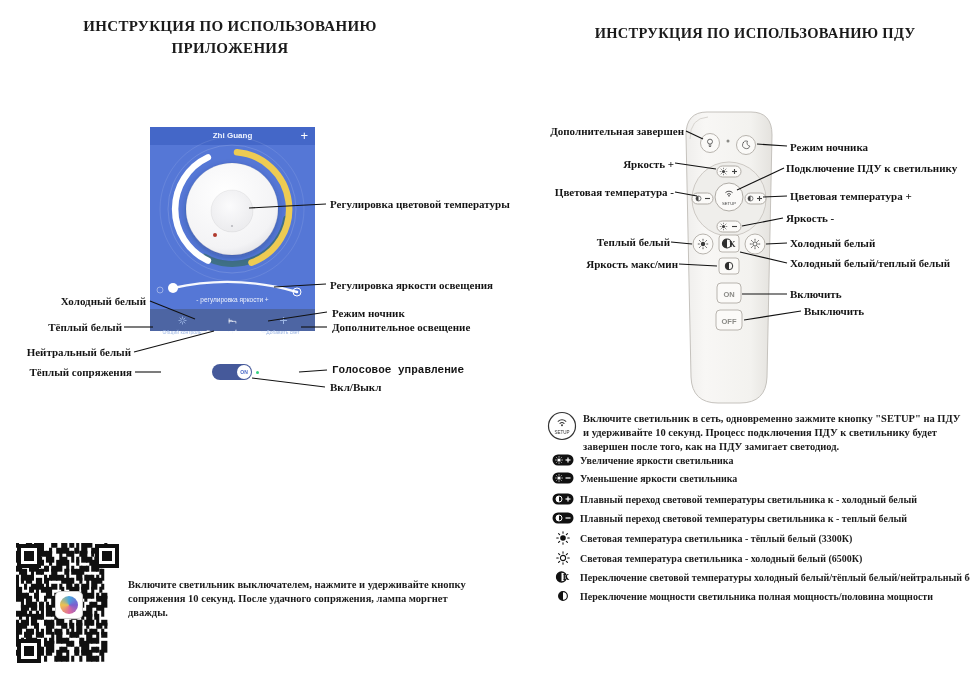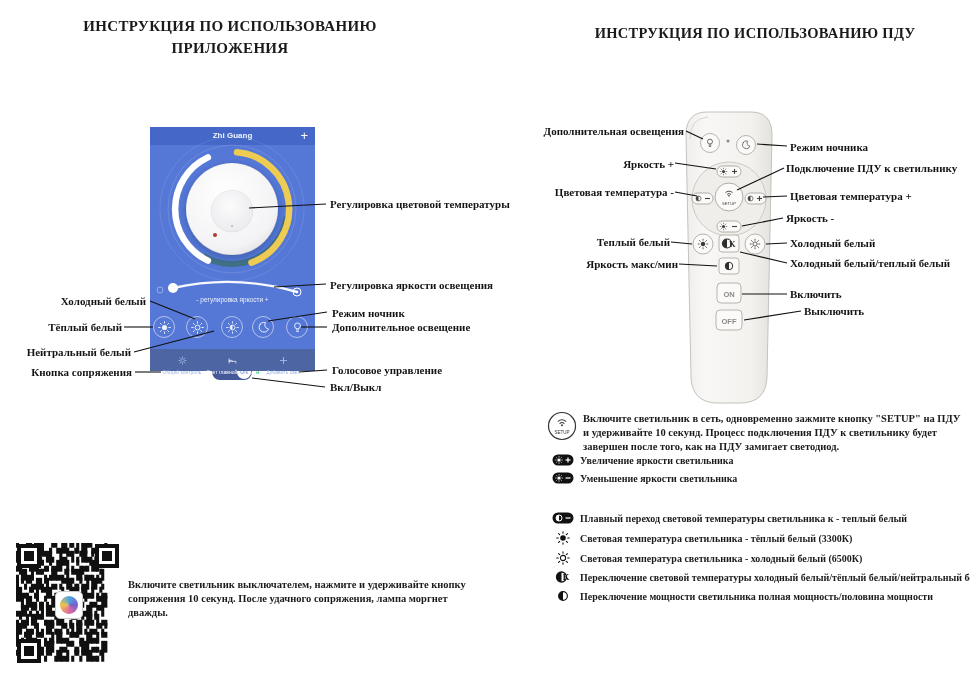--- a/index.html
+++ b/index.html
@@ -3,21 +3,21 @@
 <meta charset="utf-8">
 <style>
   html,body{margin:0;padding:0;background:#888;}
   .page{position:relative;width:970px;height:678px;background:#fff;overflow:hidden;
         font-family:"Liberation Serif",serif;color:#1a1a1a;}
   .overlay{position:absolute;inset:0;pointer-events:none;}
   .title{position:absolute;font-weight:700;text-align:center;letter-spacing:.3px;line-height:1.45;}
   .co{position:absolute;font-weight:700;font-size:11px;white-space:nowrap;color:#141414;}
   .body-text{position:absolute;font-weight:600;font-size:10.5px;line-height:1.32;color:#1b1b1b;}
   
-  .phone{position:absolute;left:150px;top:127px;width:165px;height:244px;background:#5577d6;}
+  .phone{position:absolute;left:150px;top:127px;width:165px;height:204px;background:#5577d6;}
   .phone-header{position:absolute;left:0;top:0;width:100%;height:18px;background:#4467c8;}
   .phone-title{position:absolute;width:100%;top:4px;text-align:center;font-family:"Liberation Sans",sans-serif;
                font-size:8px;font-weight:700;color:#eef3ff;}
   .phone-add{position:absolute;right:7px;top:1px;font-family:"Liberation Sans",sans-serif;font-size:13px;color:#fff;}
   .phone-svg{position:absolute;left:0;top:0;}
   .slider-label{position:absolute;left:0;top:169px;width:100%;text-align:center;
                 font-family:"Liberation Sans",sans-serif;font-size:6.5px;color:rgba(255,255,255,.9);}
   .chip{position:absolute;width:22px;height:22px;border:1px solid rgba(255,255,255,.55);border-radius:50%;
         display:flex;align-items:center;justify-content:center;color:#e9f2ff;box-sizing:border-box;}
   .chip svg{width:13px;height:13px;}
@@ -281,24 +281,24 @@
         <span class="tlab">Добавить свет</span>
       </div>
     </div>
   </div>
 
   <div class="co" style="left:330px;top:198px;text-align:center;">Регулировка цветовой температуры</div>
   <div class="co" style="left:330px;top:279px;">Регулировка яркости освещения</div>
   <div class="co" style="right:824px;top:295px;">Холодный белый</div>
   <div class="co" style="right:848px;top:321px;">Тёплый белый</div>
   <div class="co" style="right:839px;top:346px;">Нейтральный белый</div>
-  <div class="co" style="right:838px;top:366px;">Кнопка сопряжения</div>
+  <div class="co" style="right:838px;top:366px;">Тёплый сопряжения</div>
   <div class="co" style="left:332px;top:307px;">Режим ночник</div>
   <div class="co" style="left:332px;top:321px;">Дополнительное освещение</div>
-  <div class="co" style="left:332px;top:364px;">Голосовое управление</div>
+  <div class="co" style="left:332px;top:364px;font-family:Liberation Mono, monospace;">Голосовое управление</div>
   <div class="co" style="left:330px;top:381px;">Вкл/Выкл</div>
 
   <svg style="position:absolute;left:630px;top:105px;" width="260" height="310" viewBox="0 0 260 310">
     <defs>
       <linearGradient id="rbody" x1="0" y1="0" x2="1" y2="0">
         <stop offset="0%" stop-color="#efeeec"></stop>
           <stop offset="22%" stop-color="#f8f7f5"></stop>
         <stop offset="75%" stop-color="#f3f2ef"></stop>
           <stop offset="100%" stop-color="#e4e2de"></stop>
       </linearGradient>
@@ -392,21 +392,21 @@
     <g>
       <rect x="87" y="178" width="24" height="20" rx="4" fill="#fbfaf8" stroke="#b8b4ae"></rect>
       <text x="99" y="191.5" text-anchor="middle" font-family="Liberation Sans, sans-serif" font-weight="700" font-size="7.5" fill="#8b8b87">ON</text>
     </g>
     <g>
       <rect x="86" y="205" width="26" height="20" rx="4" fill="#fbfaf8" stroke="#b8b4ae"></rect>
       <text x="99" y="218.5" text-anchor="middle" font-family="Liberation Sans, sans-serif" font-weight="700" font-size="7.5" fill="#8b8b87">OFF</text>
     </g>
   </svg>
 
-  <div class="co" style="right:286px;top:125px;">Дополнительная освещения</div>
+  <div class="co" style="right:286px;top:125px;">Дополнительная завершен</div>
   <div class="co" style="right:296px;top:158px;">Яркость +</div>
   <div class="co" style="right:296px;top:186px;">Цветовая температура -</div>
   <div class="co" style="right:300px;top:236px;">Теплый белый</div>
   <div class="co" style="right:292px;top:258px;">Яркость макс/мин</div>
   <div class="co" style="left:790px;top:141px;">Режим ночника</div>
   <div class="co" style="left:786px;top:162px;">Подключение ПДУ к светильнику</div>
   <div class="co" style="left:790px;top:190px;">Цветовая температура +</div>
   <div class="co" style="left:786px;top:212px;">Яркость -</div>
   <div class="co" style="left:790px;top:237px;">Холодный белый</div>
   <div class="co" style="left:790px;top:257px;">Холодный белый/теплый белый</div>
@@ -441,20 +441,34 @@
     <span class="legend-icon">
       <svg width="22" height="12" viewBox="0 0 22 12">
           <rect x="0.5" y="0.5" width="21" height="11" rx="5.5" fill="#111"></rect>
       <g color="#fff">
             <use href="#i-sun-fill" x="3" y="2" width="8" height="8"></use>
           </g>
       <line x1="13.5" y1="6" x2="18.5" y2="6" stroke="#fff" stroke-width="1.2"></line>
         </svg>
     </span>
     <span class="legend-text">Уменьшение яркости светильника</span>
+  </div>
+  <div class="legend-row" style="left:550px;top:493px;">
+    <span class="legend-icon">
+      <svg width="22" height="12" viewBox="0 0 22 12">
+          <rect x="0.5" y="0.5" width="21" height="11" rx="5.5" fill="#111"></rect>
+      <circle cx="7" cy="6" r="3" fill="none" stroke="#fff" stroke-width="1"></circle>
+          <path d="M7 3 A3 3 0 0 0 7 9 Z" fill="#fff"></path>
+      <g stroke="#fff" stroke-width="1.2">
+            <line x1="13.5" y1="6" x2="18.5" y2="6"></line>
+            <line x1="16" y1="3.5" x2="16" y2="8.5"></line>
+          </g>
+        </svg>
+    </span>
+    <span class="legend-text">Плавный переход световой температуры светильника к - холодный белый</span>
   </div>
   <div class="legend-row" style="left:550px;top:512px;">
     <span class="legend-icon">
       <svg width="22" height="12" viewBox="0 0 22 12">
           <rect x="0.5" y="0.5" width="21" height="11" rx="5.5" fill="#111"></rect>
       <circle cx="7" cy="6" r="3" fill="none" stroke="#fff" stroke-width="1"></circle>
           <path d="M7 3 A3 3 0 0 0 7 9 Z" fill="#fff"></path>
       <line x1="13.5" y1="6" x2="18.5" y2="6" stroke="#fff" stroke-width="1.2"></line>
         </svg>
     </span>

